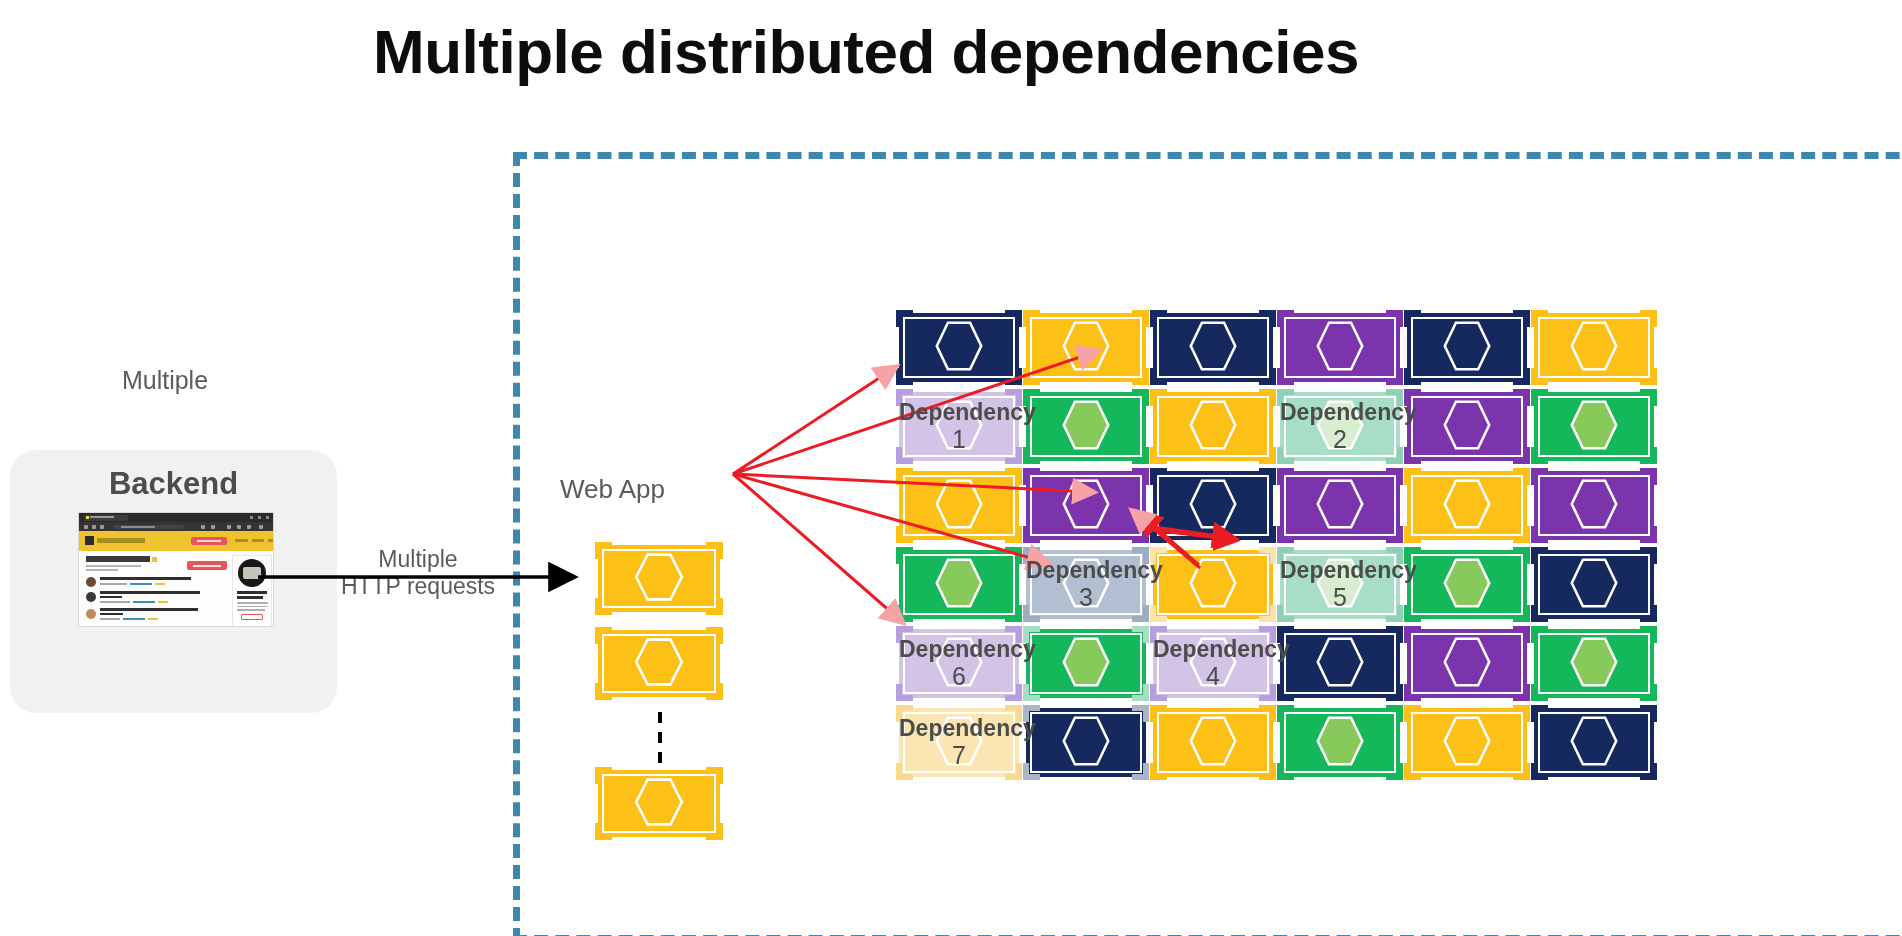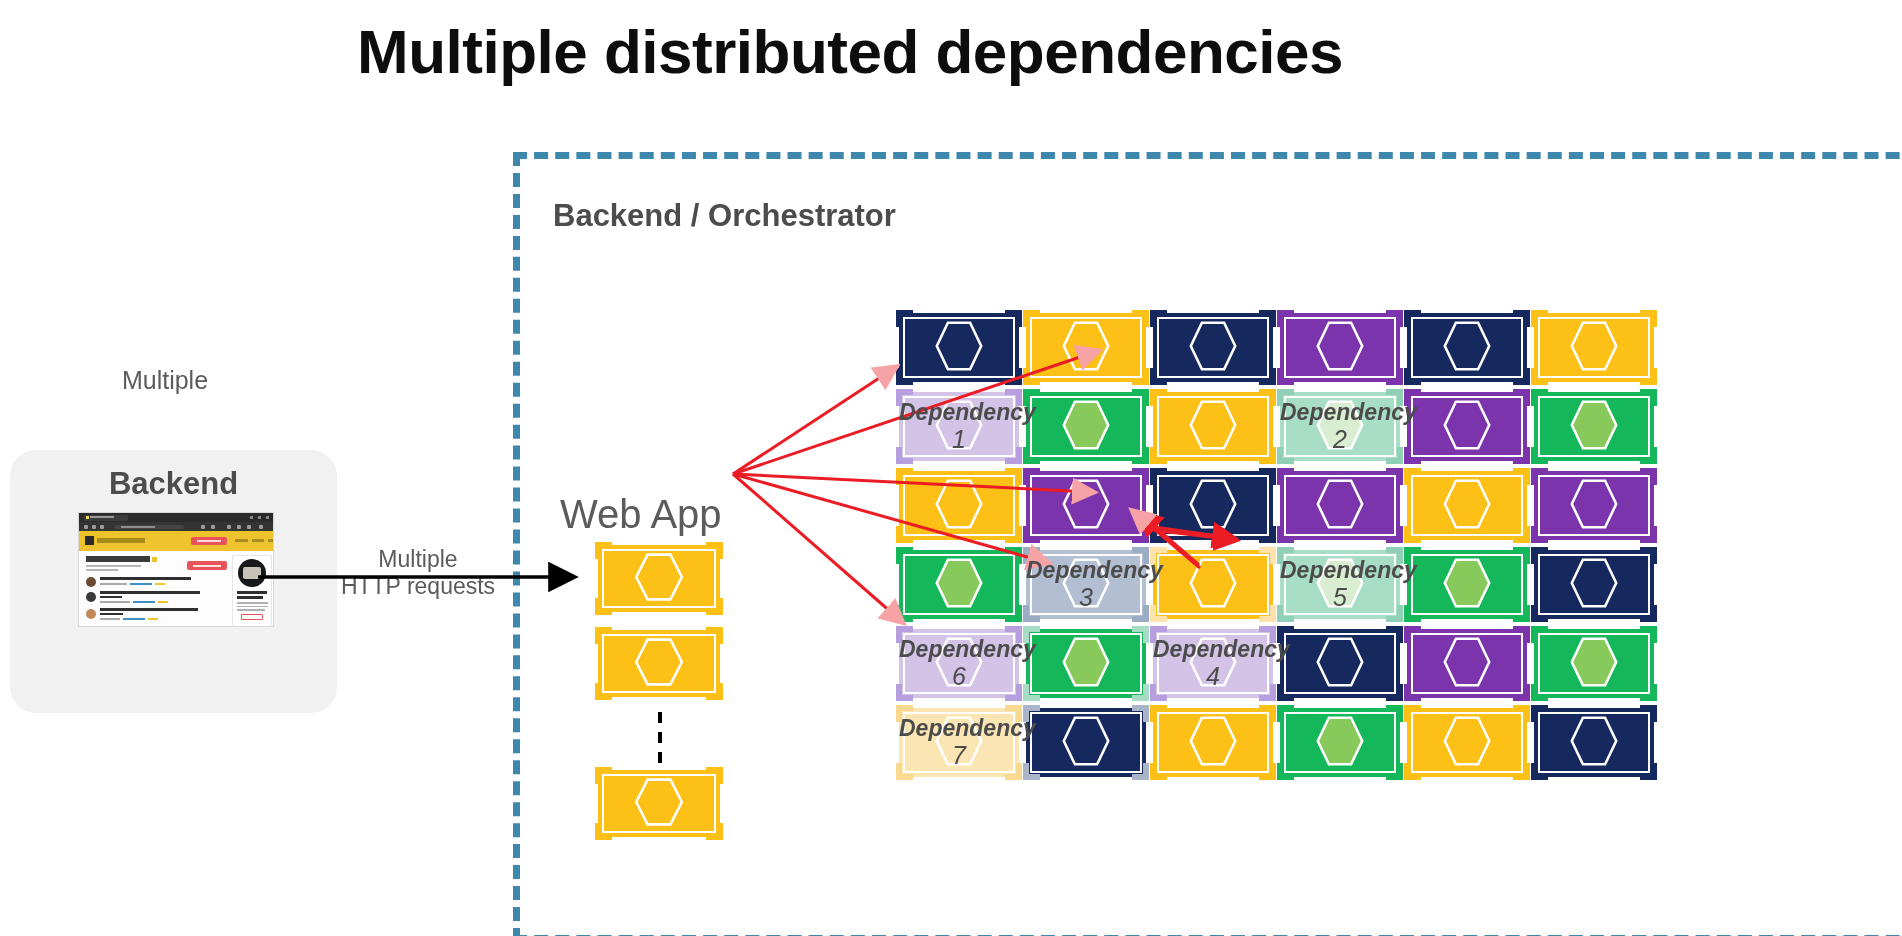--- a/index.html
+++ b/index.html
@@ -11,20 +11,21 @@
   }
   .stage{position:absolute;left:0;top:0;width:1902px;height:936px;}
 
   
   #page-title{
     position:absolute;left:0;top:16px;width:1700px;
     text-align:center;
     font-size:62px;font-weight:bold;color:#0d0d0d;
     letter-spacing:-0.5px;
     font-family:"Liberation Sans", sans-serif;
+    padding-left:16px;
   }
 
   
   #backend-region{
     position:absolute;left:513px;top:152px;
     width:1450px;height:790px;
     border:7px dashed #3e87ad;
     border-right:none;
     box-sizing:border-box;
   }
@@ -91,26 +92,26 @@
   .bs-sidebtn{position:absolute;left:162px;top:101px;width:22px;height:6px;border:1px solid #e8545a;box-sizing:border-box;border-radius:1px;}
 
   
   #http-arrow-label{
     position:absolute;left:318px;top:546px;width:200px;
     text-align:center;font-size:23px;color:#5b5b5b;line-height:1.18;
   }
 
   
   #webapp-label{
-    position:absolute;left:560px;top:492px;
-    font-size:40px;color:#5b5b5b;white-space:nowrap;
+    position:absolute;left:560px;top:474px;
+    font-size:26px;color:#5b5b5b;white-space:nowrap;
   }
 
   
-  .blk{position:absolute;box-sizing:border-box;font-style:italic;}
+  .blk{position:absolute;box-sizing:border-box;}
   .blk .face{position:absolute;left:0;top:0;right:0;bottom:0;}
   .blk .inner{position:absolute;left:4px;top:4px;right:4px;bottom:4px;border:2px solid #fff;box-sizing:border-box;}
   .blk .hex{position:absolute;left:50%;top:50%;transform:translate(-50%,-50%);}
   .blk .br{position:absolute;width:11px;height:11px;}
   .blk .br.tl{left:-3px;top:-3px;border-left:6px solid;border-top:6px solid;}
   .blk .br.tr{right:-3px;top:-3px;border-right:6px solid;border-top:6px solid;}
   .blk .br.bl{left:-3px;bottom:-3px;border-left:6px solid;border-bottom:6px solid;}
   .blk .br.br2{right:-3px;bottom:-3px;border-right:6px solid;border-bottom:6px solid;}
 
   .dep-label{
@@ -125,21 +126,20 @@
   #svg-overlay{position:absolute;left:0;top:0;width:1902px;height:936px;pointer-events:none;}
 </style>
 </head>
 <body>
 
 <div class="stage">
 
   <div id="page-title">Multiple distributed dependencies</div>
 
   <div id="backend-region"></div>
-  <div id="backend-label">Backend / Orchestrator</div>
 
   <div id="customers-label">
     <div>Multiple</div>
   </div>
 
   <div id="browser-panel">
     <div id="browser-title">Backend</div>
     <div id="browser-shot">
       <div class="bs-tabbar"></div>
       <div class="bs-tab"></div>

